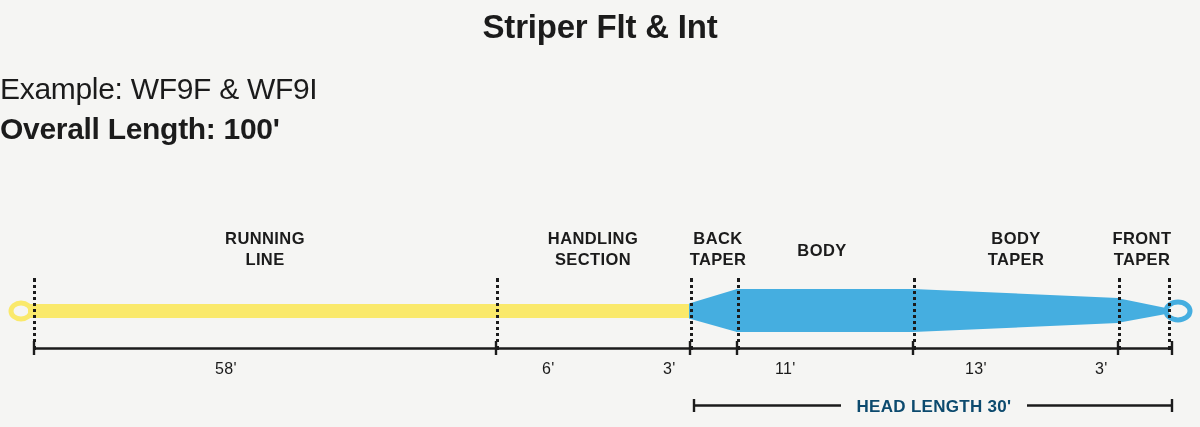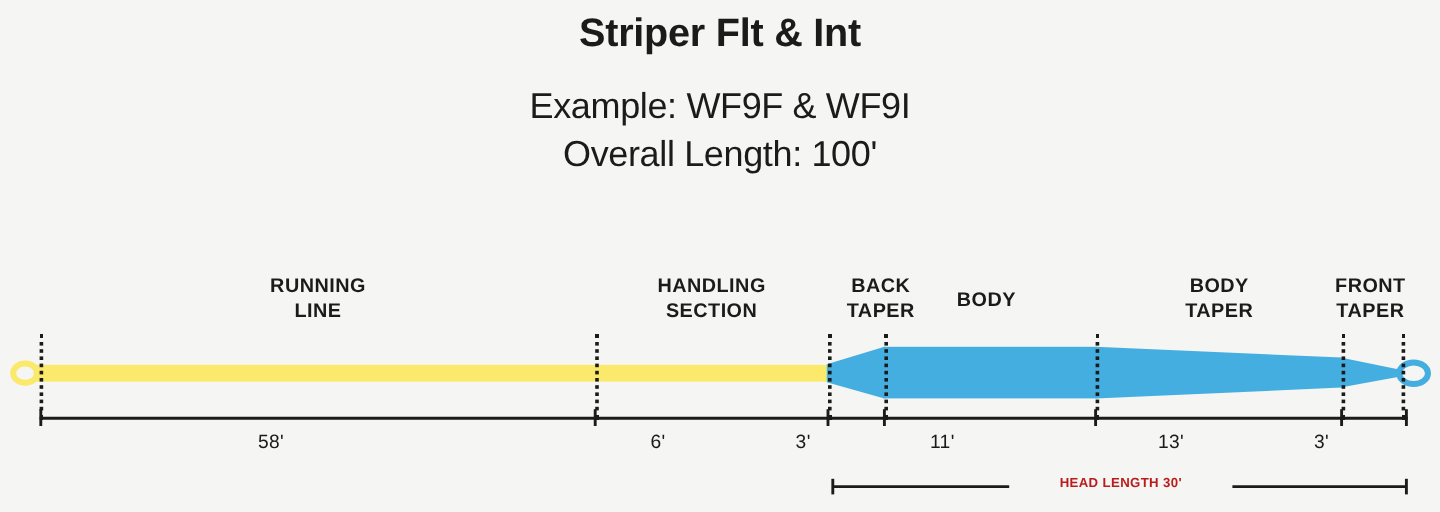--- a/index.html
+++ b/index.html
@@ -31,28 +31,27 @@
     text-align: center;
     font-size: 33px;
     font-weight: bold;
     letter-spacing: -0.2px;
     color: #1b1b1b;
   }
   .subtitle {
     position: absolute;
     left: 0;
     width: 1200px;
-    text-align: center;
     font-size: 30px;
     font-weight: normal;
     color: #1b1b1b;
     letter-spacing: -0.3px;
   }
   .subtitle-1 { top: 72px; }
-  .subtitle-2 { top: 112px; }
+  .subtitle-2 { top: 112px; font-weight: bold; }
 
   
   .seg-label {
     position: absolute;
     text-align: center;
     font-size: 16.5px;
     font-weight: bold;
     line-height: 21px;
     letter-spacing: 0.4px;
     color: #1b1b1b;
@@ -89,40 +88,40 @@
 
   
   #headbracket {
     position: absolute;
     left: 0;
     top: 0;
   }
   .head-label {
     position: absolute;
     text-align: center;
-    font-size: 11px;
+    font-size: 17px;
     font-weight: bold;
     letter-spacing: 0.3px;
-    color: #b91c1c;
+    color: #0c4a6e;
   }
 </style>
 </head>
 <body>
 
 <div id="diagram">
 
   <div class="title">Striper Flt &amp; Int</div>
   <div class="subtitle subtitle-1">Example: WF9F &amp; WF9I</div>
   <div class="subtitle subtitle-2">Overall Length: 100'</div>
 
   <div class="seg-label" style="left:523px; top:228px; width:140px;">HANDLING
 SECTION</div>
   <div class="seg-label" style="left:195px; top:228px; width:140px;">RUNNING
 LINE</div>
-  <div class="seg-label" style="left:684px; top:228px; width:100px;">BACK
+  <div class="seg-label" style="left:668px; top:228px; width:100px;">BACK
 TAPER</div>
   <div class="seg-label" style="left:772px; top:240px; width:100px;">BODY</div>
   <div class="seg-label" style="left:966px; top:228px; width:100px;">BODY
 TAPER</div>
   <div class="seg-label" style="left:1092px; top:228px; width:100px;">FRONT
 TAPER</div>
 
   <svg id="profile" width="1200" height="427" viewBox="0 0 1200 427">
 
     <rect x="28" y="304" width="662" height="14" fill="#fae96b"></rect>

